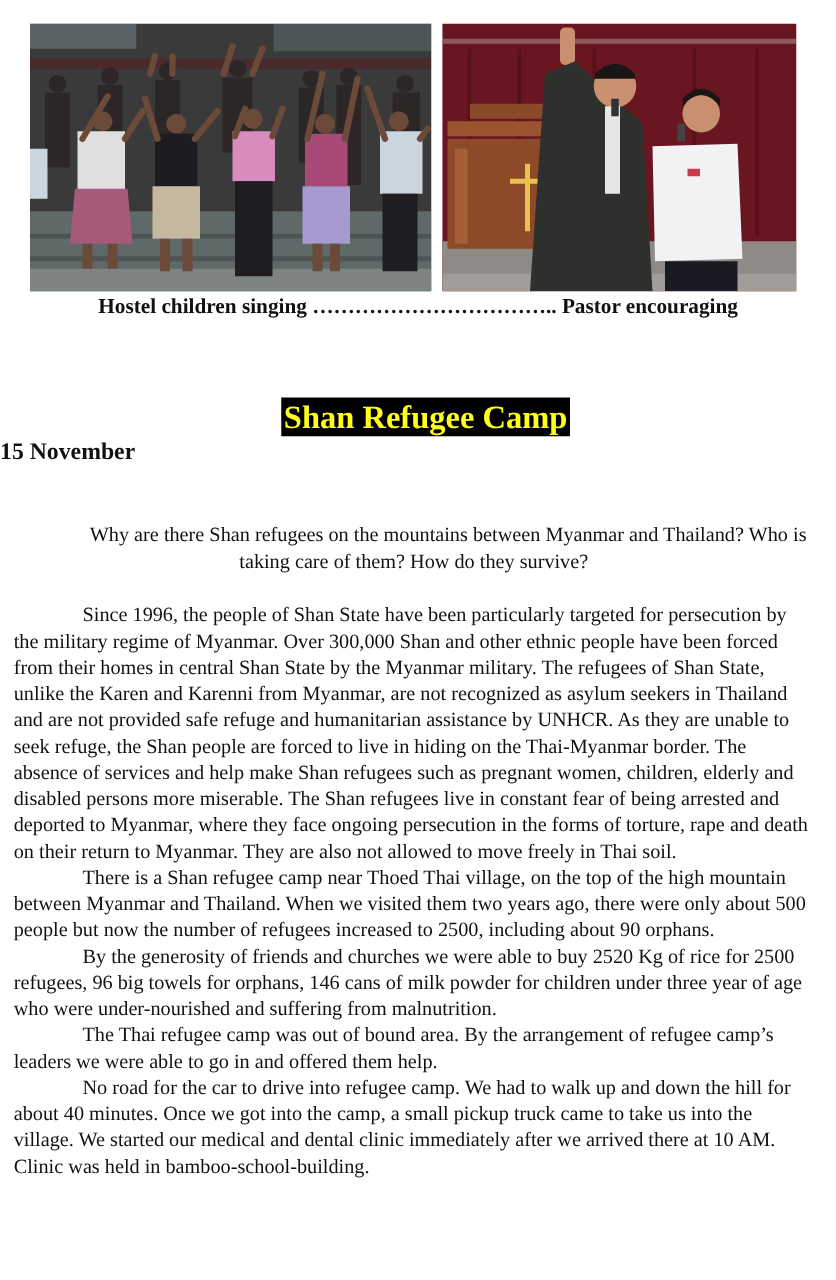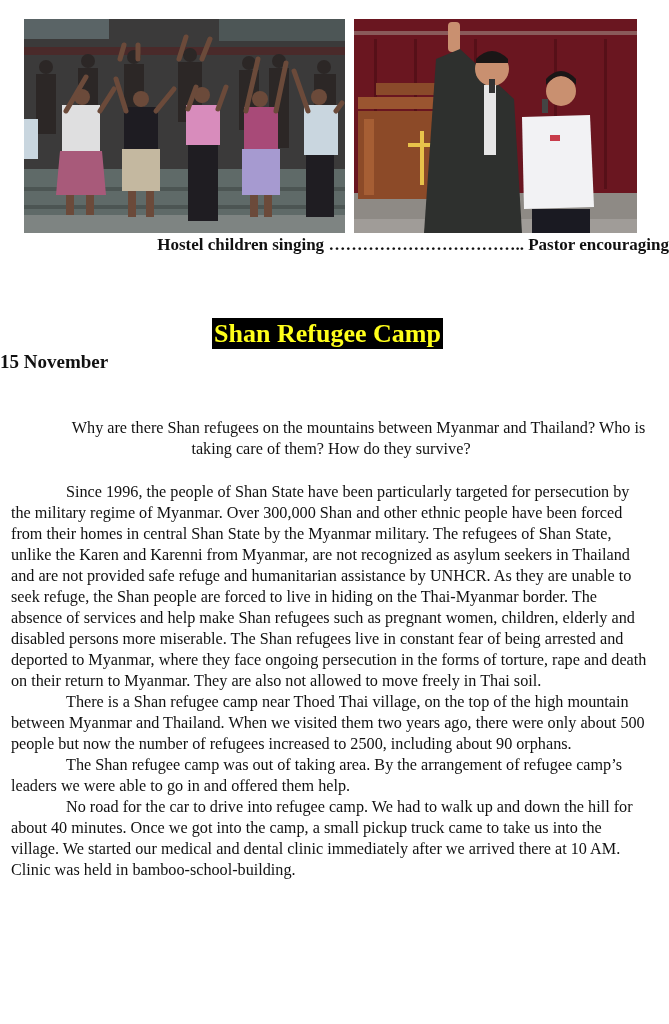--- a/index.html
+++ b/index.html
@@ -1,24 +1,24 @@
 <!DOCTYPE html>
 <html><head>
 <meta charset="utf-8">
 <style>
   html, body { margin: 0; padding: 0; background: #ffffff; }
   body { width: 669px; height: 1024px; position: relative; overflow: hidden;
          font-family: "Liberation Serif", "DejaVu Serif", serif; color: #111; }
   .photo { position: absolute; top: 19px; height: 214px; overflow: hidden; }
   #photo-left { left: 24px; width: 321px; background: #3a3838; }
   #photo-right { left: 354px; width: 283px; background: #5b1a20; }
-  .caption { position: absolute; top: 234px; left: 0; width: 669px; text-align: right;
+  .caption { position: absolute; top: 234px; left: 0; width: 669px; text-align: center;
              font-weight: bold; font-size: 17px; line-height: 22px; }
   .caption span { display: inline; }
-  .title-wrap { position: absolute; top: 318px; left: 0; width: 655px; text-align: center; }
+  .title-wrap { position: absolute; top: 318px; left: 13px; width: 655px; text-align: center; }
   .title { display: inline-block; background: #000; color: #ffff1a; font-weight: bold;
            font-size: 26px; line-height: 31px; padding: 0 2px; }
   .subtitle { position: absolute; top: 350px; left: 0; width: 669px; 
               font-weight: bold; font-size: 19px; line-height: 24px; }
   .body-text { position: absolute; left: 11px; width: 640px; font-size: 16.2px; line-height: 21px; }
   .body-text p { margin: 0; text-indent: 55px; }
   #para-intro { top: 418px; text-align: center; }
   #body-main { top: 482px; }
 </style>
 </head>
@@ -142,15 +142,16 @@
 </div>
 <div class="subtitle">15 November</div>
 
 <div class="body-text" id="para-intro">
   <p>Why are there Shan refugees on the mountains between Myanmar and Thailand? Who is taking care of them? How do they survive?</p>
 </div>
 
 <div class="body-text" id="body-main">
   <p>Since 1996, the people of Shan State have been particularly targeted for persecution by the military regime of Myanmar. Over 300,000 Shan and other ethnic people have been forced from their homes in central Shan State by the Myanmar military. The refugees of Shan State, unlike the Karen and Karenni from Myanmar, are not recognized as asylum seekers in Thailand and are not provided safe refuge and humanitarian assistance by UNHCR. As they are unable to seek refuge, the Shan people are forced to live in hiding on the Thai-Myanmar border. The absence of services and help make Shan refugees such as pregnant women, children, elderly and disabled persons more miserable. The Shan refugees live in constant fear of being arrested and deported to Myanmar, where they face ongoing persecution in the forms of torture, rape and death on their return to Myanmar. They are also not allowed to move freely in Thai soil.</p>
   <p>There is a Shan refugee camp near Thoed Thai village, on the top of the high mountain between Myanmar and Thailand. When we visited them two years ago, there were only about 500 people but now the number of refugees increased to 2500, including about 90 orphans.</p>
-  <p>The Shan refugee camp was out of taking area. By the arrangement of refugee camp’s leaders we were able to go in and offered them help.</p>
+  <p>By the generosity of friends and churches we were able to buy 2520 Kg of rice for 2500 refugees, 96 big towels for orphans, 146 cans of milk powder for children under three year of age who were under-nourished and suffering from malnutrition.</p>
+  <p>The Thai refugee camp was out of bound area. By the arrangement of refugee camp’s leaders we were able to go in and offered them help.</p>
   <p>No road for the car to drive into refugee camp. We had to walk up and down the hill for about 40 minutes. Once we got into the camp, a small pickup truck came to take us into the village. We started our medical and dental clinic immediately after we arrived there at 10 AM. Clinic was held in bamboo-school-building.</p>
 </div>
 
 </body></html>

